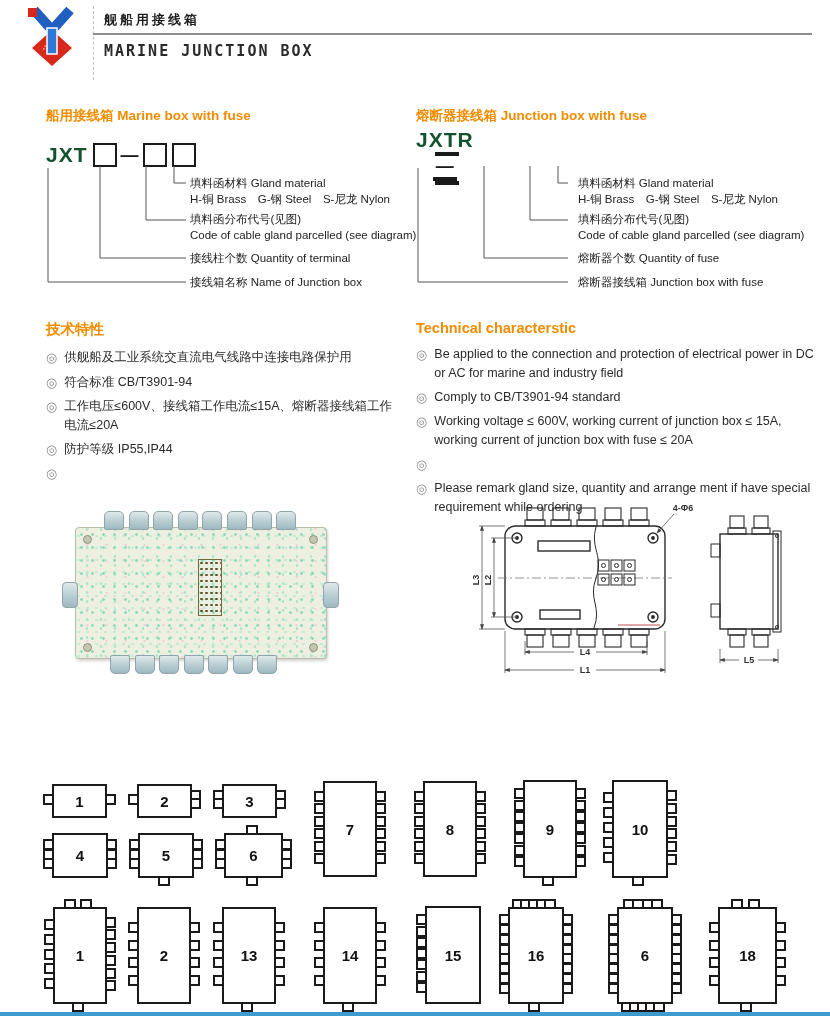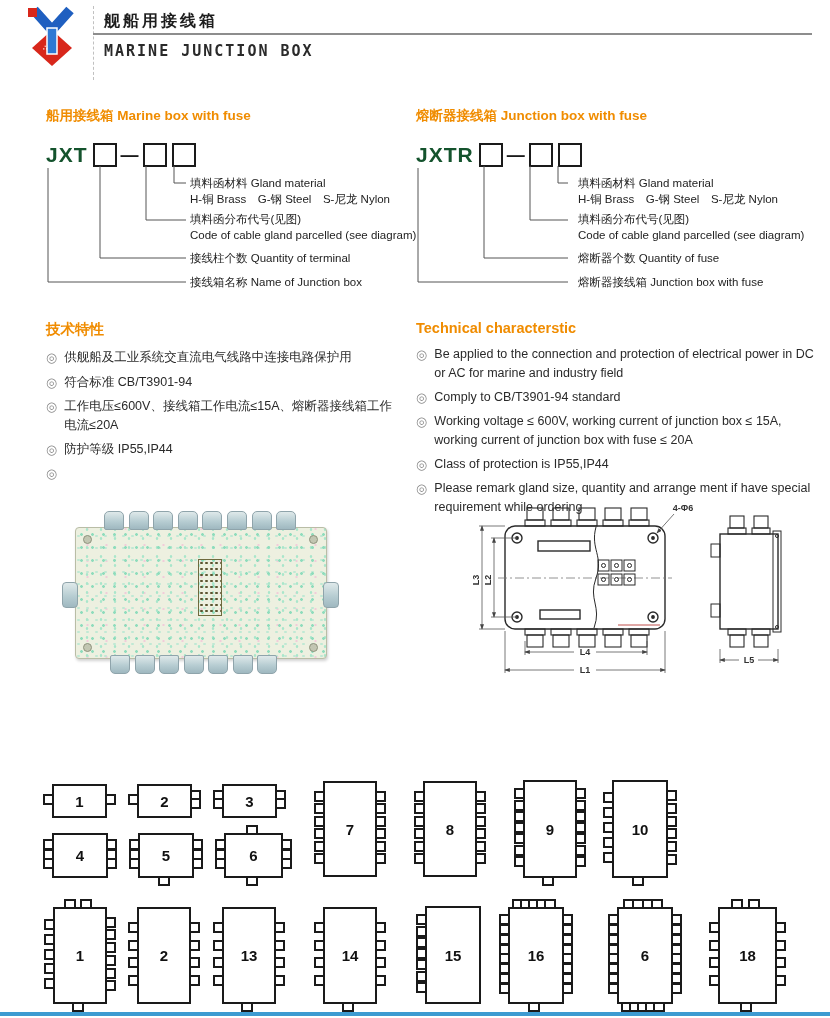--- a/index.html
+++ b/index.html
@@ -3,21 +3,21 @@
 <meta charset="utf-8">
 <style>
   html,body{margin:0;padding:0;background:#fff;}
   .page{
     position:relative;width:830px;height:1018px;background:#ffffff;overflow:hidden;
     font-family:"Liberation Sans",sans-serif;color:#222;
   }
   
   .hdr-dash{position:absolute;left:93px;top:6px;height:74px;border-left:1px dashed #c0c0c0;}
   .hdr-rule{position:absolute;left:93px;top:33px;width:719px;height:2px;background:#8d8d8d;}
-  .title-zh{position:absolute;left:104px;top:11px;font-size:16px;font-weight:bold;letter-spacing:3px;color:#1d1d1d;}
+  .title-zh{position:absolute;left:104px;top:11px;font-size:13px;font-weight:bold;letter-spacing:3px;color:#1d1d1d;}
   .title-en{position:absolute;left:104px;top:42px;font-size:15px;font-weight:bold;letter-spacing:2px;
             font-family:"DejaVu Sans Mono",monospace;color:#2a2a2a;}
   .logo{position:absolute;left:24px;top:6px;}
   
   .sec-head{position:absolute;font-size:13.5px;font-weight:bold;color:#f08c00;white-space:nowrap;}
   
   .model-row{position:absolute;display:flex;align-items:center;height:26px;}
   .model-code{font-size:21px;font-weight:bold;letter-spacing:1px;color:#14532d;}
   .mbox{width:20px;height:20px;border:2px solid #1a1a1a;background:#fff;display:inline-block;}
   .mb1{margin-left:5px;}
@@ -104,21 +104,21 @@
     <polyline points="8,28 8,142 146,142" fill="none" stroke="#555" stroke-width="1"></polyline>
   </svg>
   <div class="mlabel" style="left:190px;top:176px;">填料函材料 Gland material</div>
   <div class="mlabel" style="left:190px;top:192px;">H-铜 Brass　G-钢 Steel　S-尼龙 Nylon</div>
   <div class="mlabel" style="left:190px;top:212px;">填料函分布代号(见图)</div>
   <div class="mlabel" style="left:190px;top:228px;">Code of cable gland parcelled (see diagram)</div>
   <div class="mlabel" style="left:190px;top:251px;">接线柱个数 Quantity of terminal</div>
   <div class="mlabel" style="left:190px;top:275px;">接线箱名称 Name of Junction box</div>
 
   <div class="sec-head" style="left:416px;top:107px;">熔断器接线箱 Junction box with fuse</div>
-  <div class="model-row" style="left:416px;top:142px;">
+  <div class="model-row" style="left:416px;top:128px;flex-direction:column;">
     <span class="model-code">JXTR</span>
     <span class="mbox mb1"></span>
     <span class="mdash">—</span>
     <span class="mbox"></span>
     <span class="mbox mb3"></span>
   </div>
   <svg class="conn" style="left:410px;top:140px;" width="170" height="150" viewBox="0 0 170 150">
     <polyline points="148,26 148,43 158,43" fill="none" stroke="#555" stroke-width="1"></polyline>
     <polyline points="120,26 120,80 158,80" fill="none" stroke="#555" stroke-width="1"></polyline>
     <polyline points="74,26 74,118 158,118" fill="none" stroke="#555" stroke-width="1"></polyline>
@@ -163,21 +163,20 @@
     <div class="bullet">
         <span class="bicon">◎</span>
         <span>Comply to CB/T3901-94 standard</span>
       </div>
     <div class="bullet">
         <span class="bicon">◎</span>
         <span>Working voltage ≤ 600V, working current of junction box ≤ 15A, working current of junction box with fuse ≤ 20A</span>
       </div>
     <div class="bullet">
         <span class="bicon">◎</span>
-        <span>Class of protection is IP55,IP44</span>
       </div>
     <div class="bullet">
         <span class="bicon">◎</span>
         <span>Please remark gland size, quantity and arrange ment if have special requirement while ordering</span>
       </div>
   </div>
 
   <div class="photo">
     <div class="pbody"></div>
     <div class="gland gland-side" style="left:2px;"></div>

